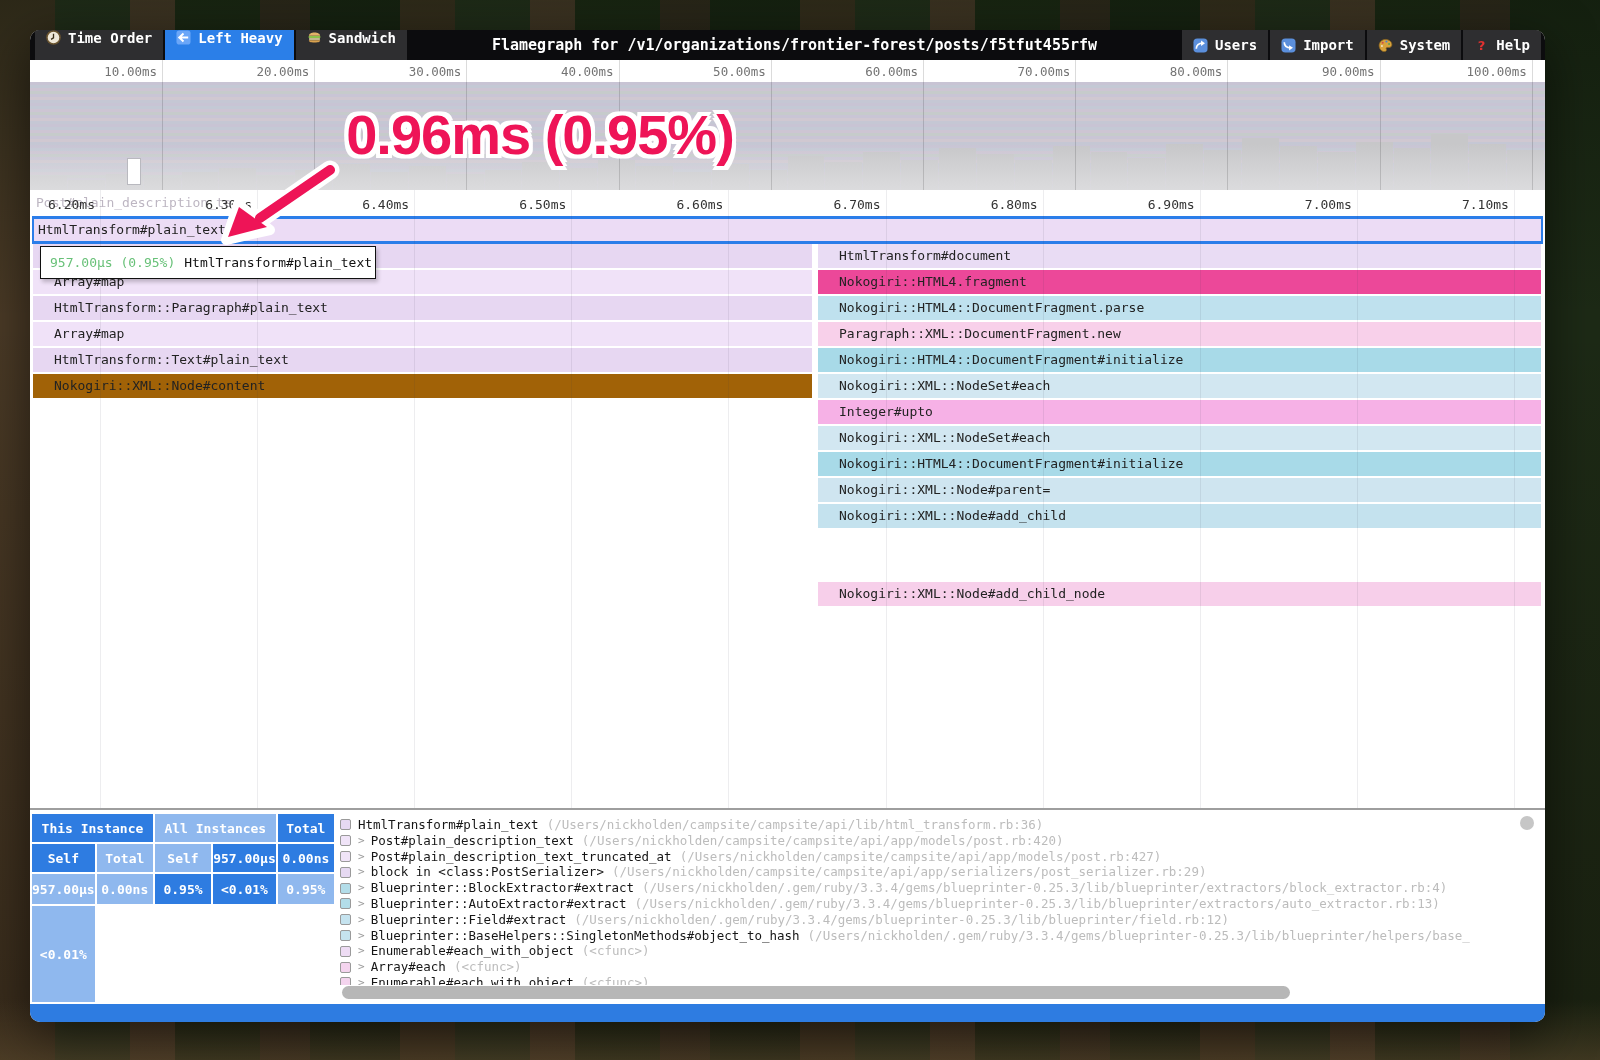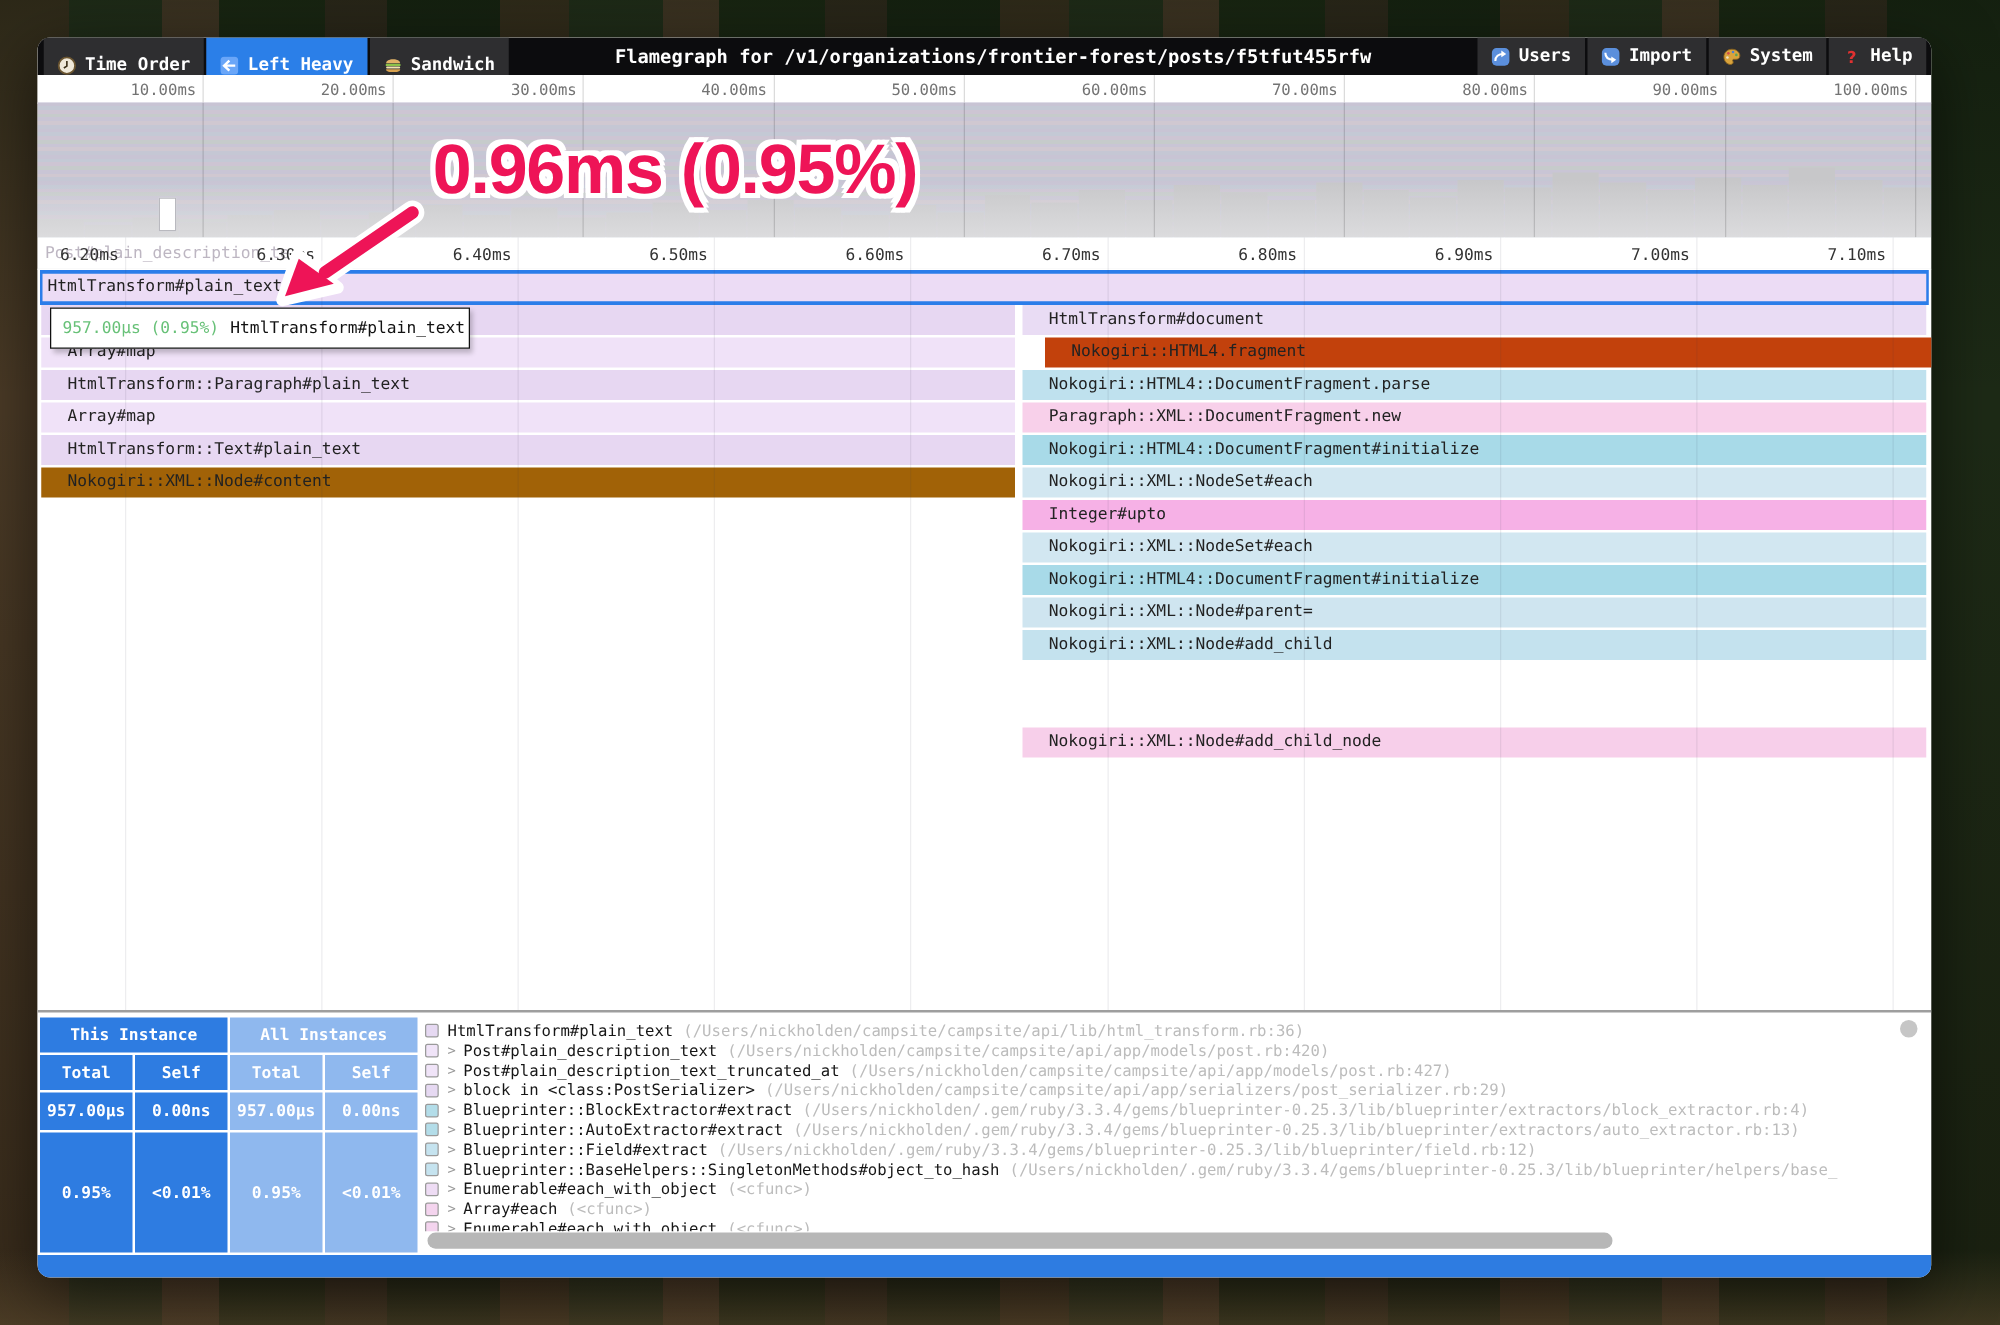--- a/index.html
+++ b/index.html
@@ -15,21 +15,21 @@
   .wallpaper:after{content:"";position:absolute;left:0;right:0;bottom:0;height:60px;
     background:linear-gradient(180deg,rgba(0,0,0,0),rgba(92,74,46,.55));}
 
   .window{position:absolute;left:30px;top:30px;width:1515px;height:992px;background:#fff;
     border-radius:10px;overflow:hidden;box-shadow:0 14px 50px rgba(0,0,0,.55);}
 
   
   .titlebar{position:absolute;left:0;top:0;width:100%;height:30px;background:#0c0c0e;
     display:flex;align-items:stretch;color:#fff;font-weight:bold;font-size:14px;}
   .tabs{display:flex;gap:2px;padding-left:5px;align-items:stretch;}
-  .tab{display:flex;align-items:flex-end;gap:7px;padding:0 11px;background:#2e2e30;cursor:default;}
+  .tab{display:flex;align-items:flex-start;gap:7px;padding:0 11px;background:#2e2e30;cursor:default;}
   .tab.active{background:#2b7fe8;}
   .tb-title{flex:1;display:flex;align-items:center;justify-content:center;font-size:15px;
     white-space:nowrap;overflow:hidden;}
   .actions{display:flex;gap:2px;padding-right:4px;align-items:stretch;}
   .action{display:flex;align-items:center;gap:7px;padding:0 11px;background:#2e2e30;}
   .icon-svg{width:15px;height:15px;display:block;}
 
   
   .ov-ruler{position:absolute;left:0;top:30px;width:100%;height:22px;background:#fff;
     border-bottom:1px solid #e3e3e3;font-size:12.5px;color:#737373;}
@@ -77,21 +77,21 @@
     font-family:"Liberation Sans","DejaVu Sans",sans-serif;font-weight:bold;font-size:56px;
     letter-spacing:-1px;color:#ee1457;
     text-shadow:-4px -4px 0 #fff,4px -4px 0 #fff,-4px 4px 0 #fff,4px 4px 0 #fff,
       -4px 0 0 #fff,4px 0 0 #fff,0 -4px 0 #fff,0 4px 0 #fff;}
   .arrow-svg{position:absolute;left:178px;top:128px;width:150px;height:100px;z-index:20;}
 
   
   .panel{position:absolute;left:0;top:778px;width:100%;height:196px;background:#fff;
     border-top:2px solid #9e9e9e;box-sizing:border-box;}
   .stats{position:absolute;left:2px;top:4px;width:302px;height:188px;display:grid;
-    grid-template-columns:1fr 1fr 1fr 1fr;grid-template-rows:28px 28px 30px 1fr;gap:2px;
+    grid-template-columns:1fr 1fr 1fr 1fr 1fr;grid-template-rows:28px 28px 30px 1fr;gap:2px;
     font-size:13px;font-weight:bold;color:#fff;text-align:center;}
   .stats div{display:flex;align-items:center;justify-content:center;}
   .cell-dark{background:#2e7ce1;}
   .cell-light{background:#8fb8ee;}
   .span2{grid-column:span 2;}
 
   .stacklist{position:absolute;left:310px;top:7px;right:8px;height:168px;overflow:hidden;
     font-size:12.5px;line-height:15.8px;}
   .sl-row{display:flex;align-items:center;white-space:nowrap;height:15.8px;}
   .sl-swatch{width:11px;height:11px;border:1px solid #9a9a9a;border-radius:2px;margin-right:7px;
@@ -277,21 +277,21 @@
     <div class="bar-selected" id="selected-bar" style="background: rgb(236, 220, 245); border-color: rgb(43, 125, 233);">
       <span>HtmlTransform#plain_text</span>
     </div>
   <div class="bar" style="top: 29px; left: 3px; width: 779px; background: rgb(231, 215, 242);">H</div>
       <div class="bar" style="top: 55px; left: 3px; width: 779px; background: rgb(240, 226, 248);">Array#map</div>
       <div class="bar" style="top: 81px; left: 3px; width: 779px; background: rgb(231, 215, 242);">HtmlTransform::Paragraph#plain_text</div>
       <div class="bar" style="top: 107px; left: 3px; width: 779px; background: rgb(240, 226, 248);">Array#map</div>
       <div class="bar" style="top: 133px; left: 3px; width: 779px; background: rgb(231, 215, 242);">HtmlTransform::Text#plain_text</div>
       <div class="bar" style="top: 159px; left: 3px; width: 779px; background: #a16207;">Nokogiri::XML::Node#content</div>
       <div class="bar" style="top: 29px; left: 788px; width: 723px; background: rgb(233, 220, 244);">HtmlTransform#document</div>
-      <div class="bar" style="top: 55px; left: 788px; width: 723px; background: #c2410c; margin-left: 18px;">Nokogiri::HTML4.fragment</div>
+      <div class="bar" style="top: 55px; left: 788px; width: 723px; background: #ec4899;">Nokogiri::HTML4.fragment</div>
       <div class="bar" style="top: 81px; left: 788px; width: 723px; background: rgb(191, 225, 238);">Nokogiri::HTML4::DocumentFragment.parse</div>
       <div class="bar" style="top: 107px; left: 788px; width: 723px; background: rgb(248, 208, 234);">Paragraph::XML::DocumentFragment.new</div>
       <div class="bar" style="top: 133px; left: 788px; width: 723px; background: rgb(168, 218, 232);">Nokogiri::HTML4::DocumentFragment#initialize</div>
       <div class="bar" style="top: 159px; left: 788px; width: 723px; background: rgb(210, 231, 241);">Nokogiri::XML::NodeSet#each</div>
       <div class="bar" style="top: 185px; left: 788px; width: 723px; background: rgb(246, 177, 230);">Integer#upto</div>
       <div class="bar" style="top: 211px; left: 788px; width: 723px; background: rgb(210, 231, 241);">Nokogiri::XML::NodeSet#each</div>
       <div class="bar" style="top: 237px; left: 788px; width: 723px; background: rgb(168, 218, 232);">Nokogiri::HTML4::DocumentFragment#initialize</div>
       <div class="bar" style="top: 263px; left: 788px; width: 723px; background: rgb(207, 229, 240);">Nokogiri::XML::Node#parent=</div>
       <div class="bar" style="top: 289px; left: 788px; width: 723px; background: rgb(196, 226, 238);">Nokogiri::XML::Node#add_child</div>
       <div class="bar" style="top: 367px; left: 788px; width: 723px; background: rgb(247, 207, 234);">Nokogiri::XML::Node#add_child_node</div>

